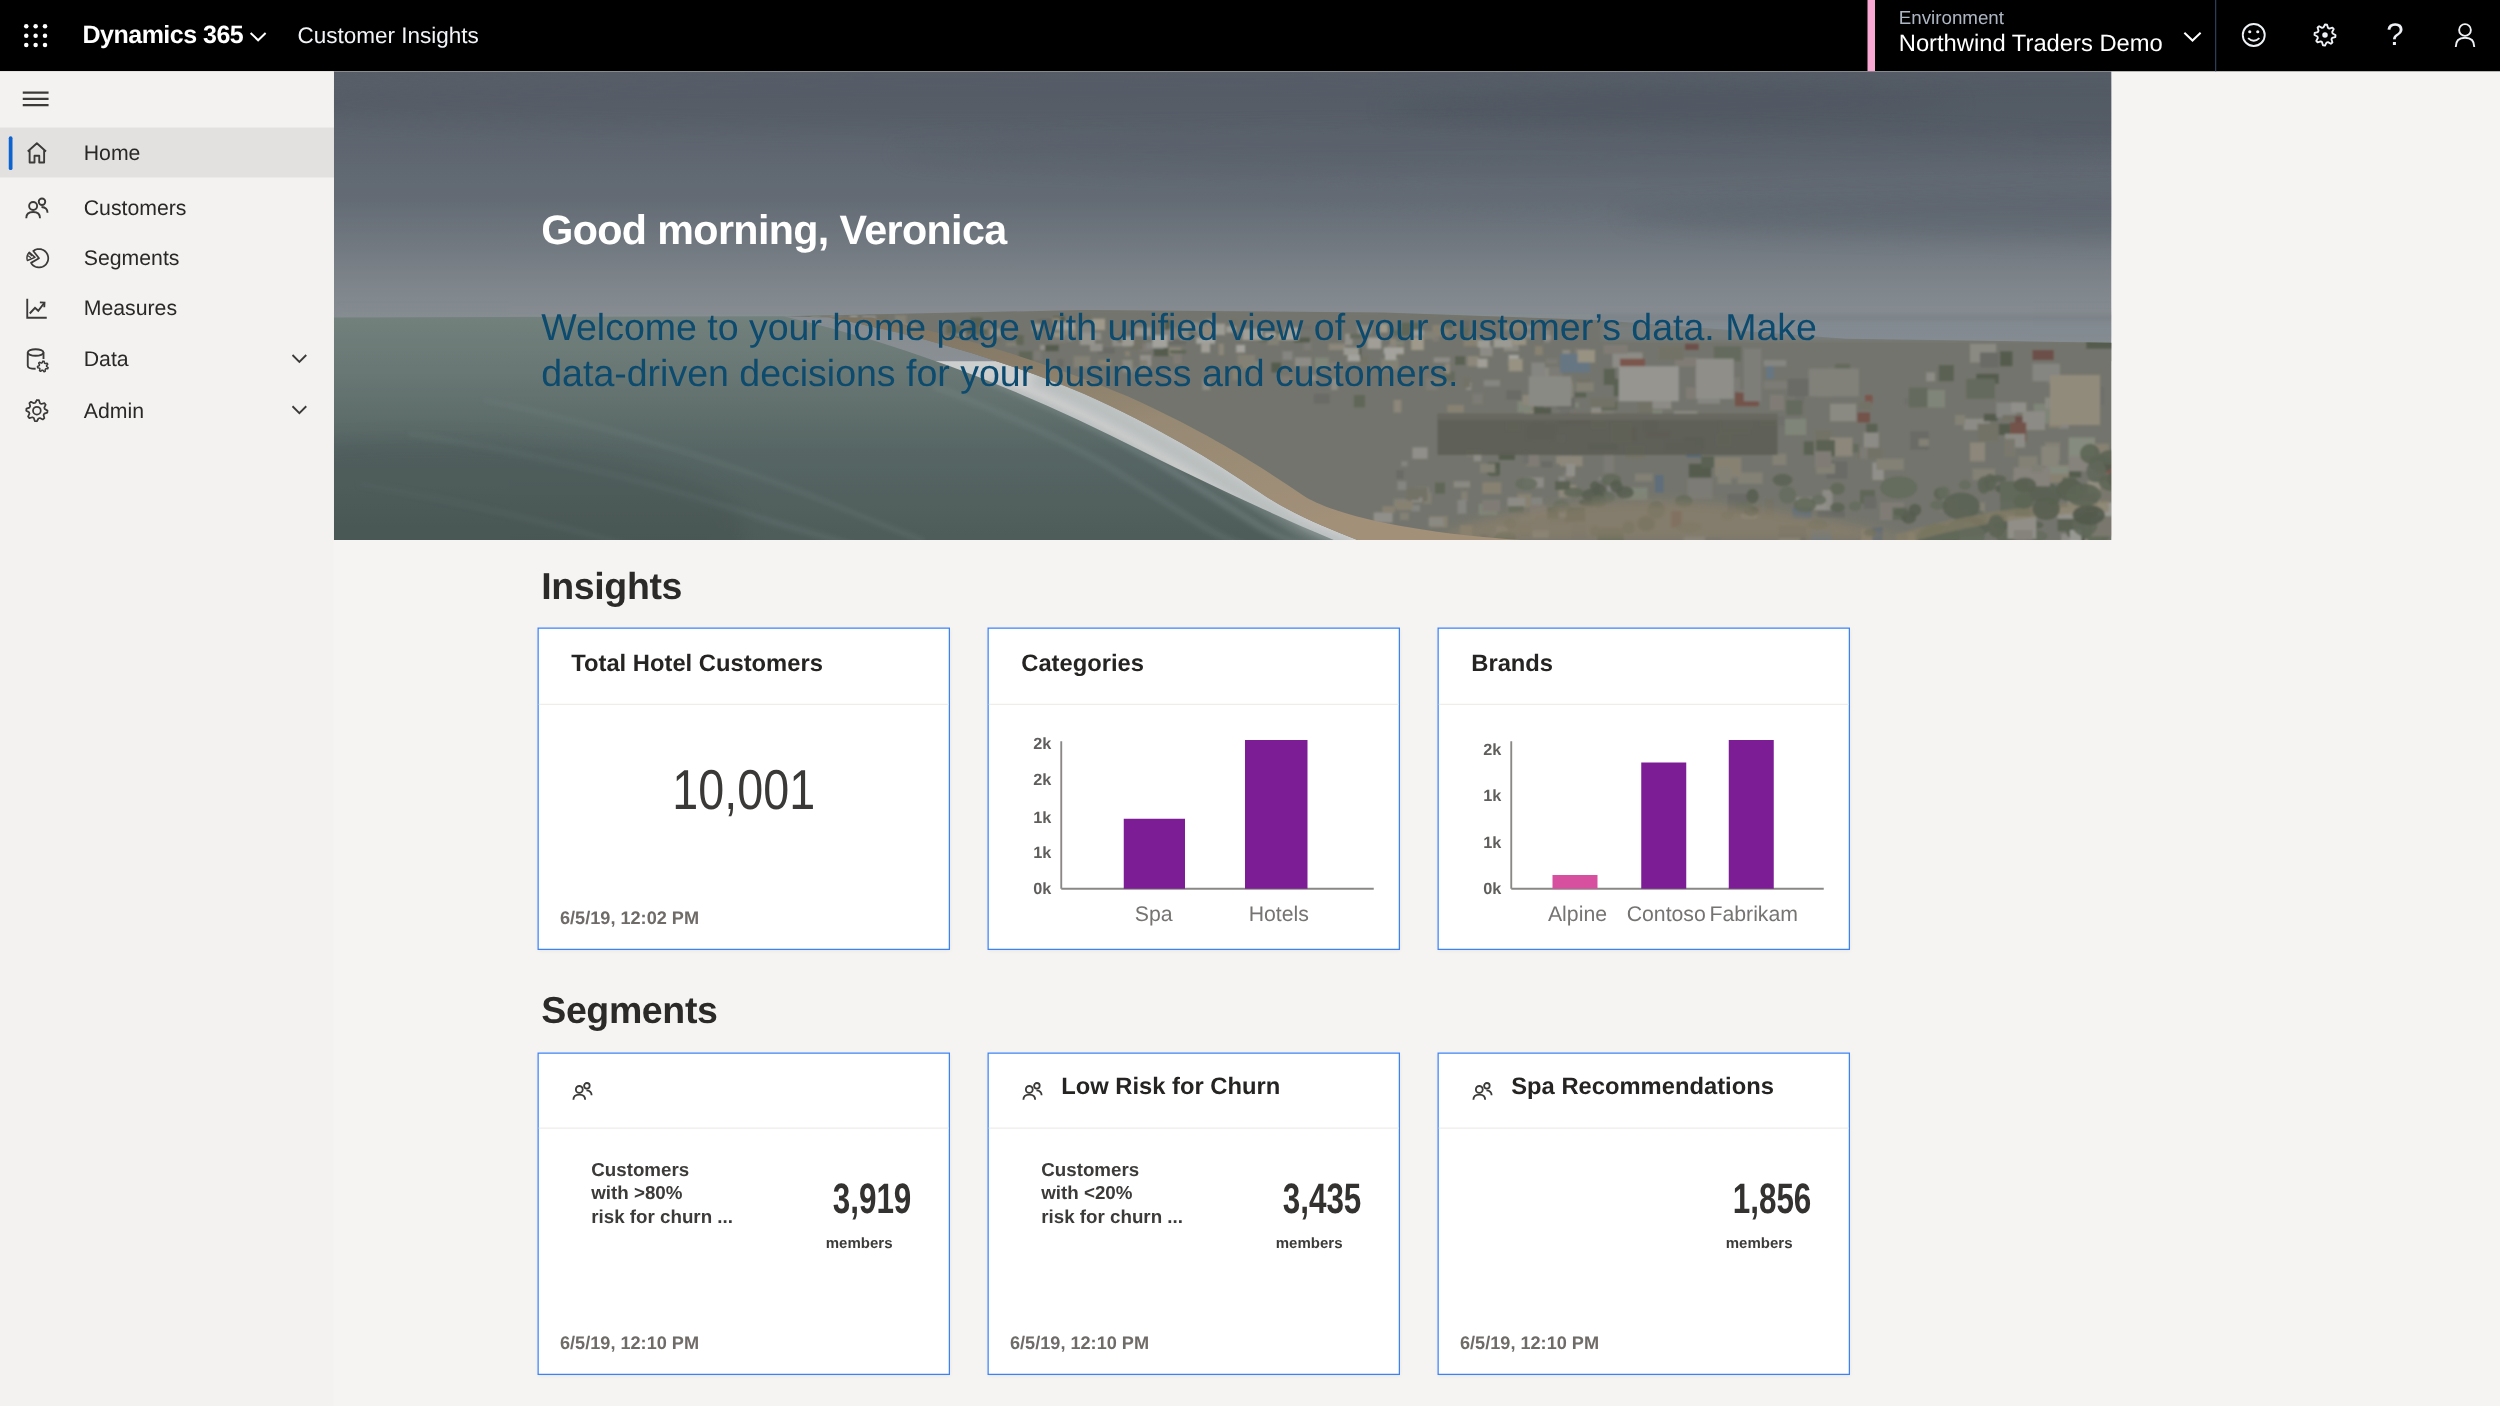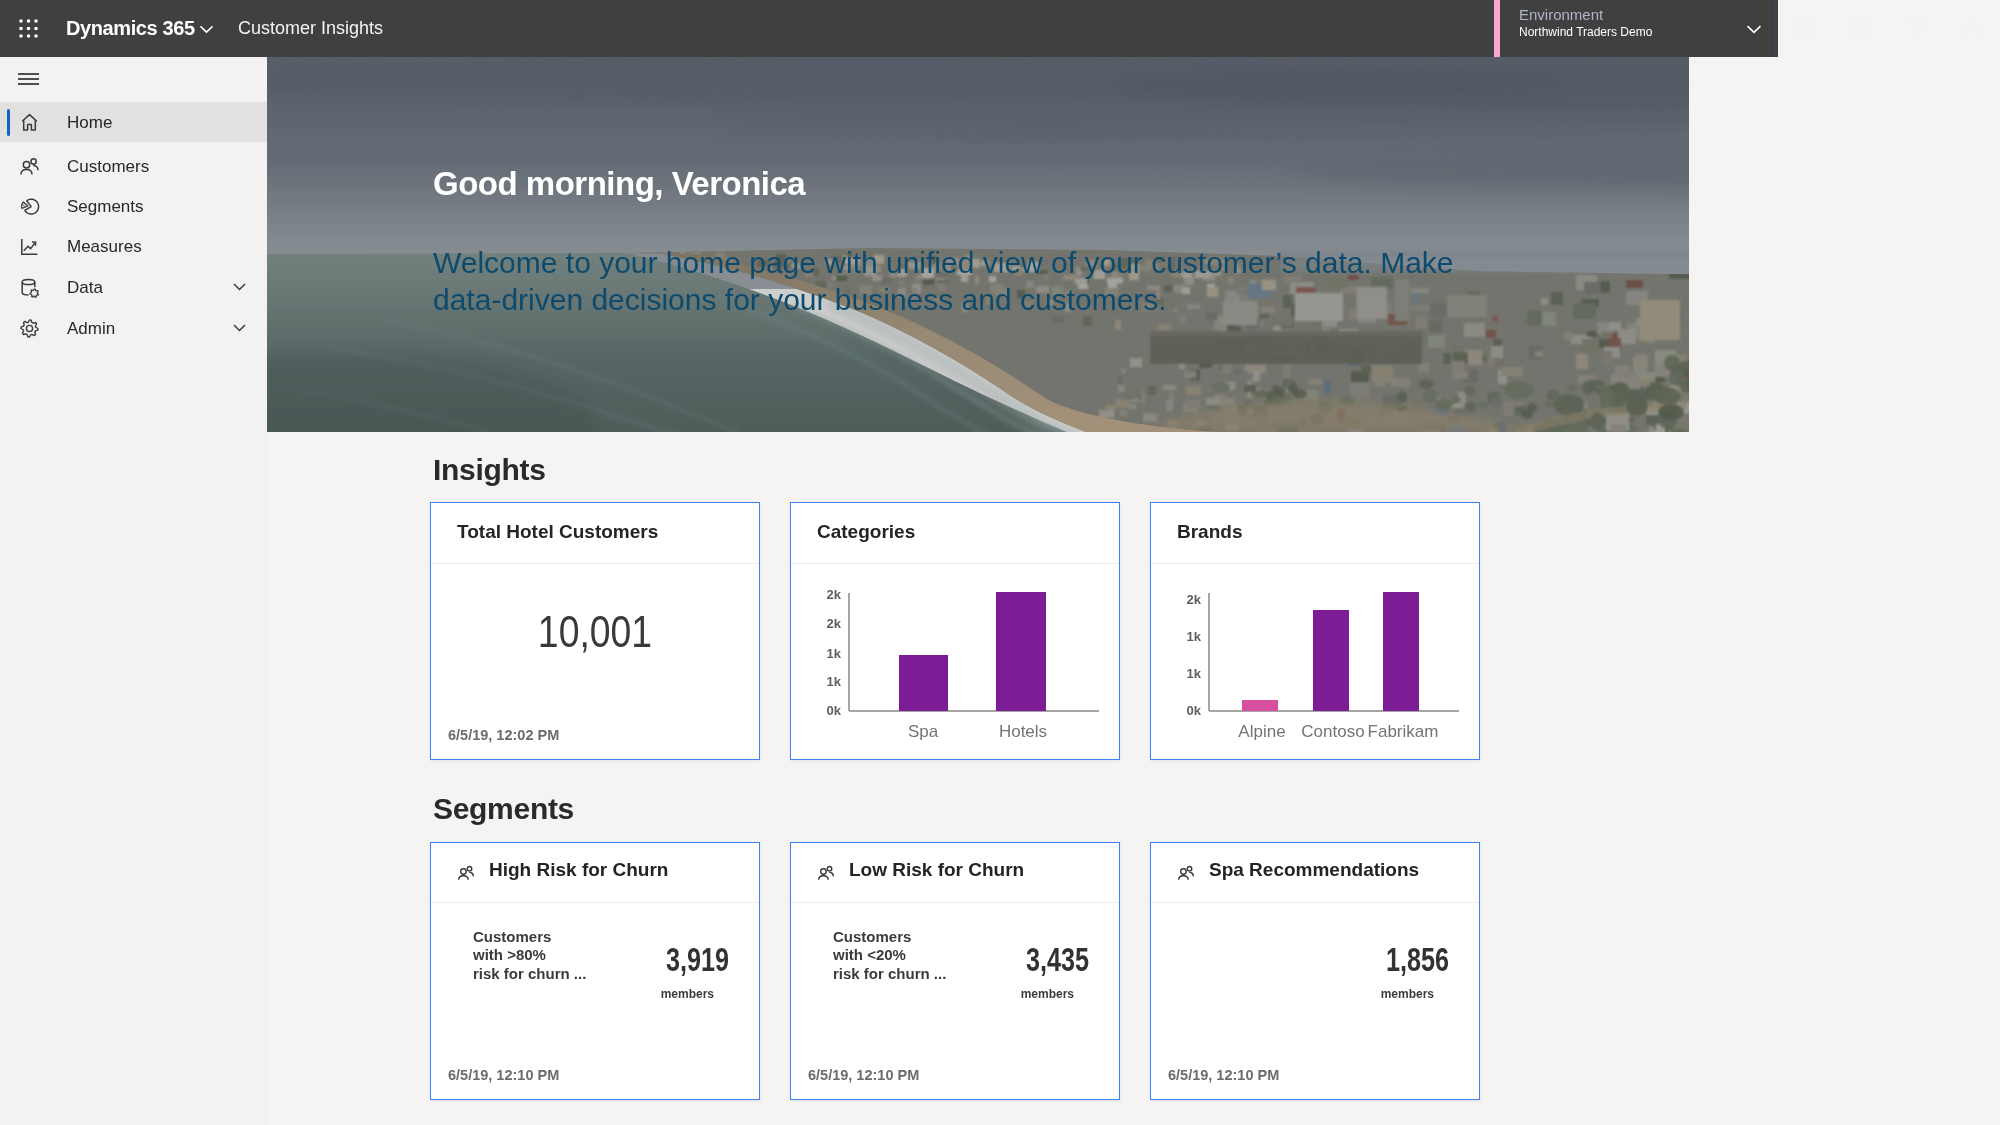--- a/index.html
+++ b/index.html
@@ -1,28 +1,28 @@
 <!DOCTYPE html>
 <html><head>
 <meta charset="utf-8">
 <style>
   * { margin:0; padding:0; box-sizing:border-box; }
   html,body { width:2000px; height:1125px; overflow:hidden; }
   body { font-family:"Liberation Sans", sans-serif; position:relative; background:#f5f4f2; }
   .abs { position:absolute; }
 
   
-  #topbar { position:absolute; left:0; top:0; width:1778px; height:57px; background:#404040; color:#fff;padding-left:17px; }
+  #topbar { position:absolute; left:0; top:0; width:2000px; height:57px; background:#000000; color:#fff;padding-left:17px; }
   #waffle { position:absolute; left:18px; top:18px; }
   #d365 { position:absolute; left:66px; top:0; height:57px; line-height:57px; font-size:20px; font-weight:bold; letter-spacing:-0.4px; }
   #topchev { position:absolute; left:199px; top:25px; }
   #ci { position:absolute; left:238px; top:0; height:57px; line-height:57px; font-size:18px; color:#f2f4f8; }
   #envblock { position:absolute; left:1494px; top:0; width:279px; height:57px; border-left:6px solid #f9a8d4; border-right:1px solid #2c3d58; }
   #envlabel { position:absolute; left:19px; top:6px; font-size:15px; color:#aeb6c3; }
-  #envname { position:absolute; left:19px; top:25px; font-size:12px; color:#fff; }
+  #envname { position:absolute; left:19px; top:25px; font-size:19px; color:#fff; }
   #envchev { position:absolute; left:246px; top:25px; }
   .topicon { position:absolute; top:0; width:20px; height:57px; }
 
   
   #sidebar { position:absolute; left:0; top:57px; width:267px; height:1068px; background:#f3f2f1; }
   #hamburger { position:absolute; left:18px; top:15px; }
   .navrow { position:absolute; left:0; width:285px; height:41px; }
   .navrow .icon { position:absolute; left:19px; top:10px; }
   .navrow .label { position:absolute; left:67px; top:0; height:41px; line-height:41px; font-size:17px; color:#292827; }
   .navrow .chev { position:absolute; left:233px; top:16px; }
@@ -1143,21 +1143,20 @@
 
   <div class="h2" style="left:166px; top:362px;">Segments</div>
 
   <div class="card" style="left:163px; top:410px;">
     <svg class="seg-icon" width="18" height="18" viewBox="0 0 21 21">
       <circle cx="7.5" cy="8.8" r="3.2" fill="none" stroke="#3b3a39" stroke-width="1.7"></circle>
       <path d="M2 18.5 Q2 13.6 7.5 13.6 Q13 13.6 13 18.5" fill="none" stroke="#3b3a39" stroke-width="1.7"></path>
       <circle cx="14.6" cy="5.4" r="2.6" fill="none" stroke="#3b3a39" stroke-width="1.7"></circle>
       <path d="M14.2 9.6 Q19 9.9 19 14.2" fill="none" stroke="#3b3a39" stroke-width="1.7"></path>
     </svg>
-    <div class="seg-title">High Risk for Churn</div>
     <div class="divider" style="top:59px"></div>
     <div class="seg-desc">Customers<br>with &gt;80%<br>risk for churn ...</div>
     <div class="seg-num">3,919</div>
     <div class="seg-mem">members</div>
     <div class="cdate">6/5/19, 12:10 PM</div>
   </div>
 
   <div class="card" style="left:523px; top:410px;">
     <svg class="seg-icon" width="18" height="18" viewBox="0 0 21 21">
       <circle cx="7.5" cy="8.8" r="3.2" fill="none" stroke="#3b3a39" stroke-width="1.7"></circle>

